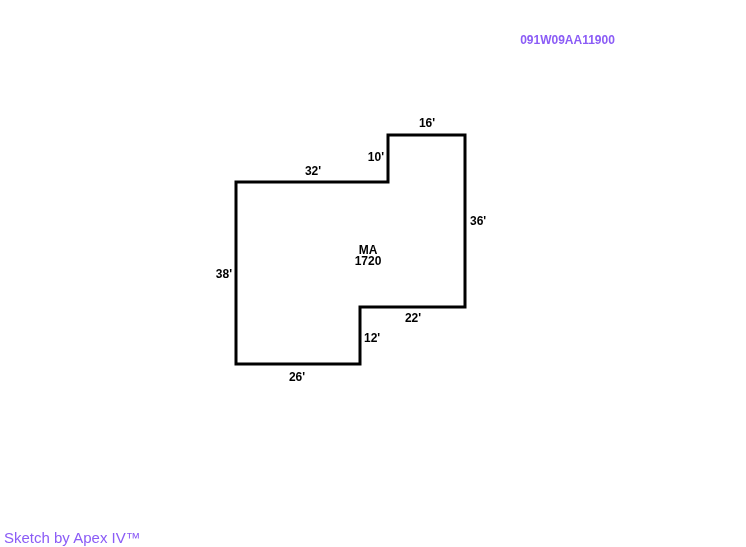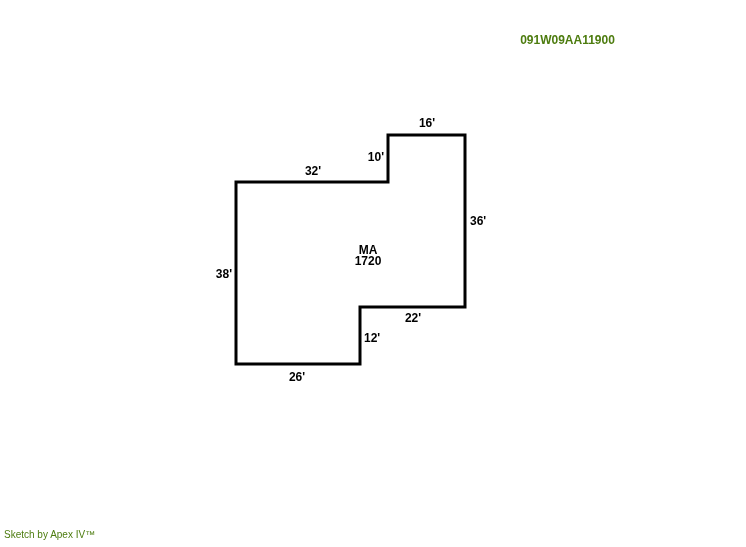--- a/index.html
+++ b/index.html
@@ -7,21 +7,21 @@
     padding: 0;
     background: #ffffff;
   }
   .page {
     position: relative;
     width: 746px;
     height: 547px;
     background: #ffffff;
     overflow: hidden;
     font-family: "Liberation Sans", sans-serif;
-    color: #4d7c0f;
+    color: #8b5cf6;
   }
   .parcel-header {
     position: absolute;
     top: 33px;
     left: 495px;
     width: 145px;
     text-align: center;
     font-weight: bold;
     font-size: 12px;
     line-height: 15px;
@@ -41,21 +41,21 @@
   .dim, .area-label {
     font-family: "Liberation Sans", sans-serif;
     font-weight: bold;
     font-size: 12px;
     fill: #000000;
   }
   .footer-credit {
     position: absolute;
     left: 4px;
     top: 529px;
-    font-size: 10px;
+    font-size: 15px;
     font-weight: normal;
     white-space: nowrap;
   }
 </style>
 </head>
 <body>
 
 <div class="page" style="background: rgb(255, 255, 255);">
 
   <div class="parcel-header">

